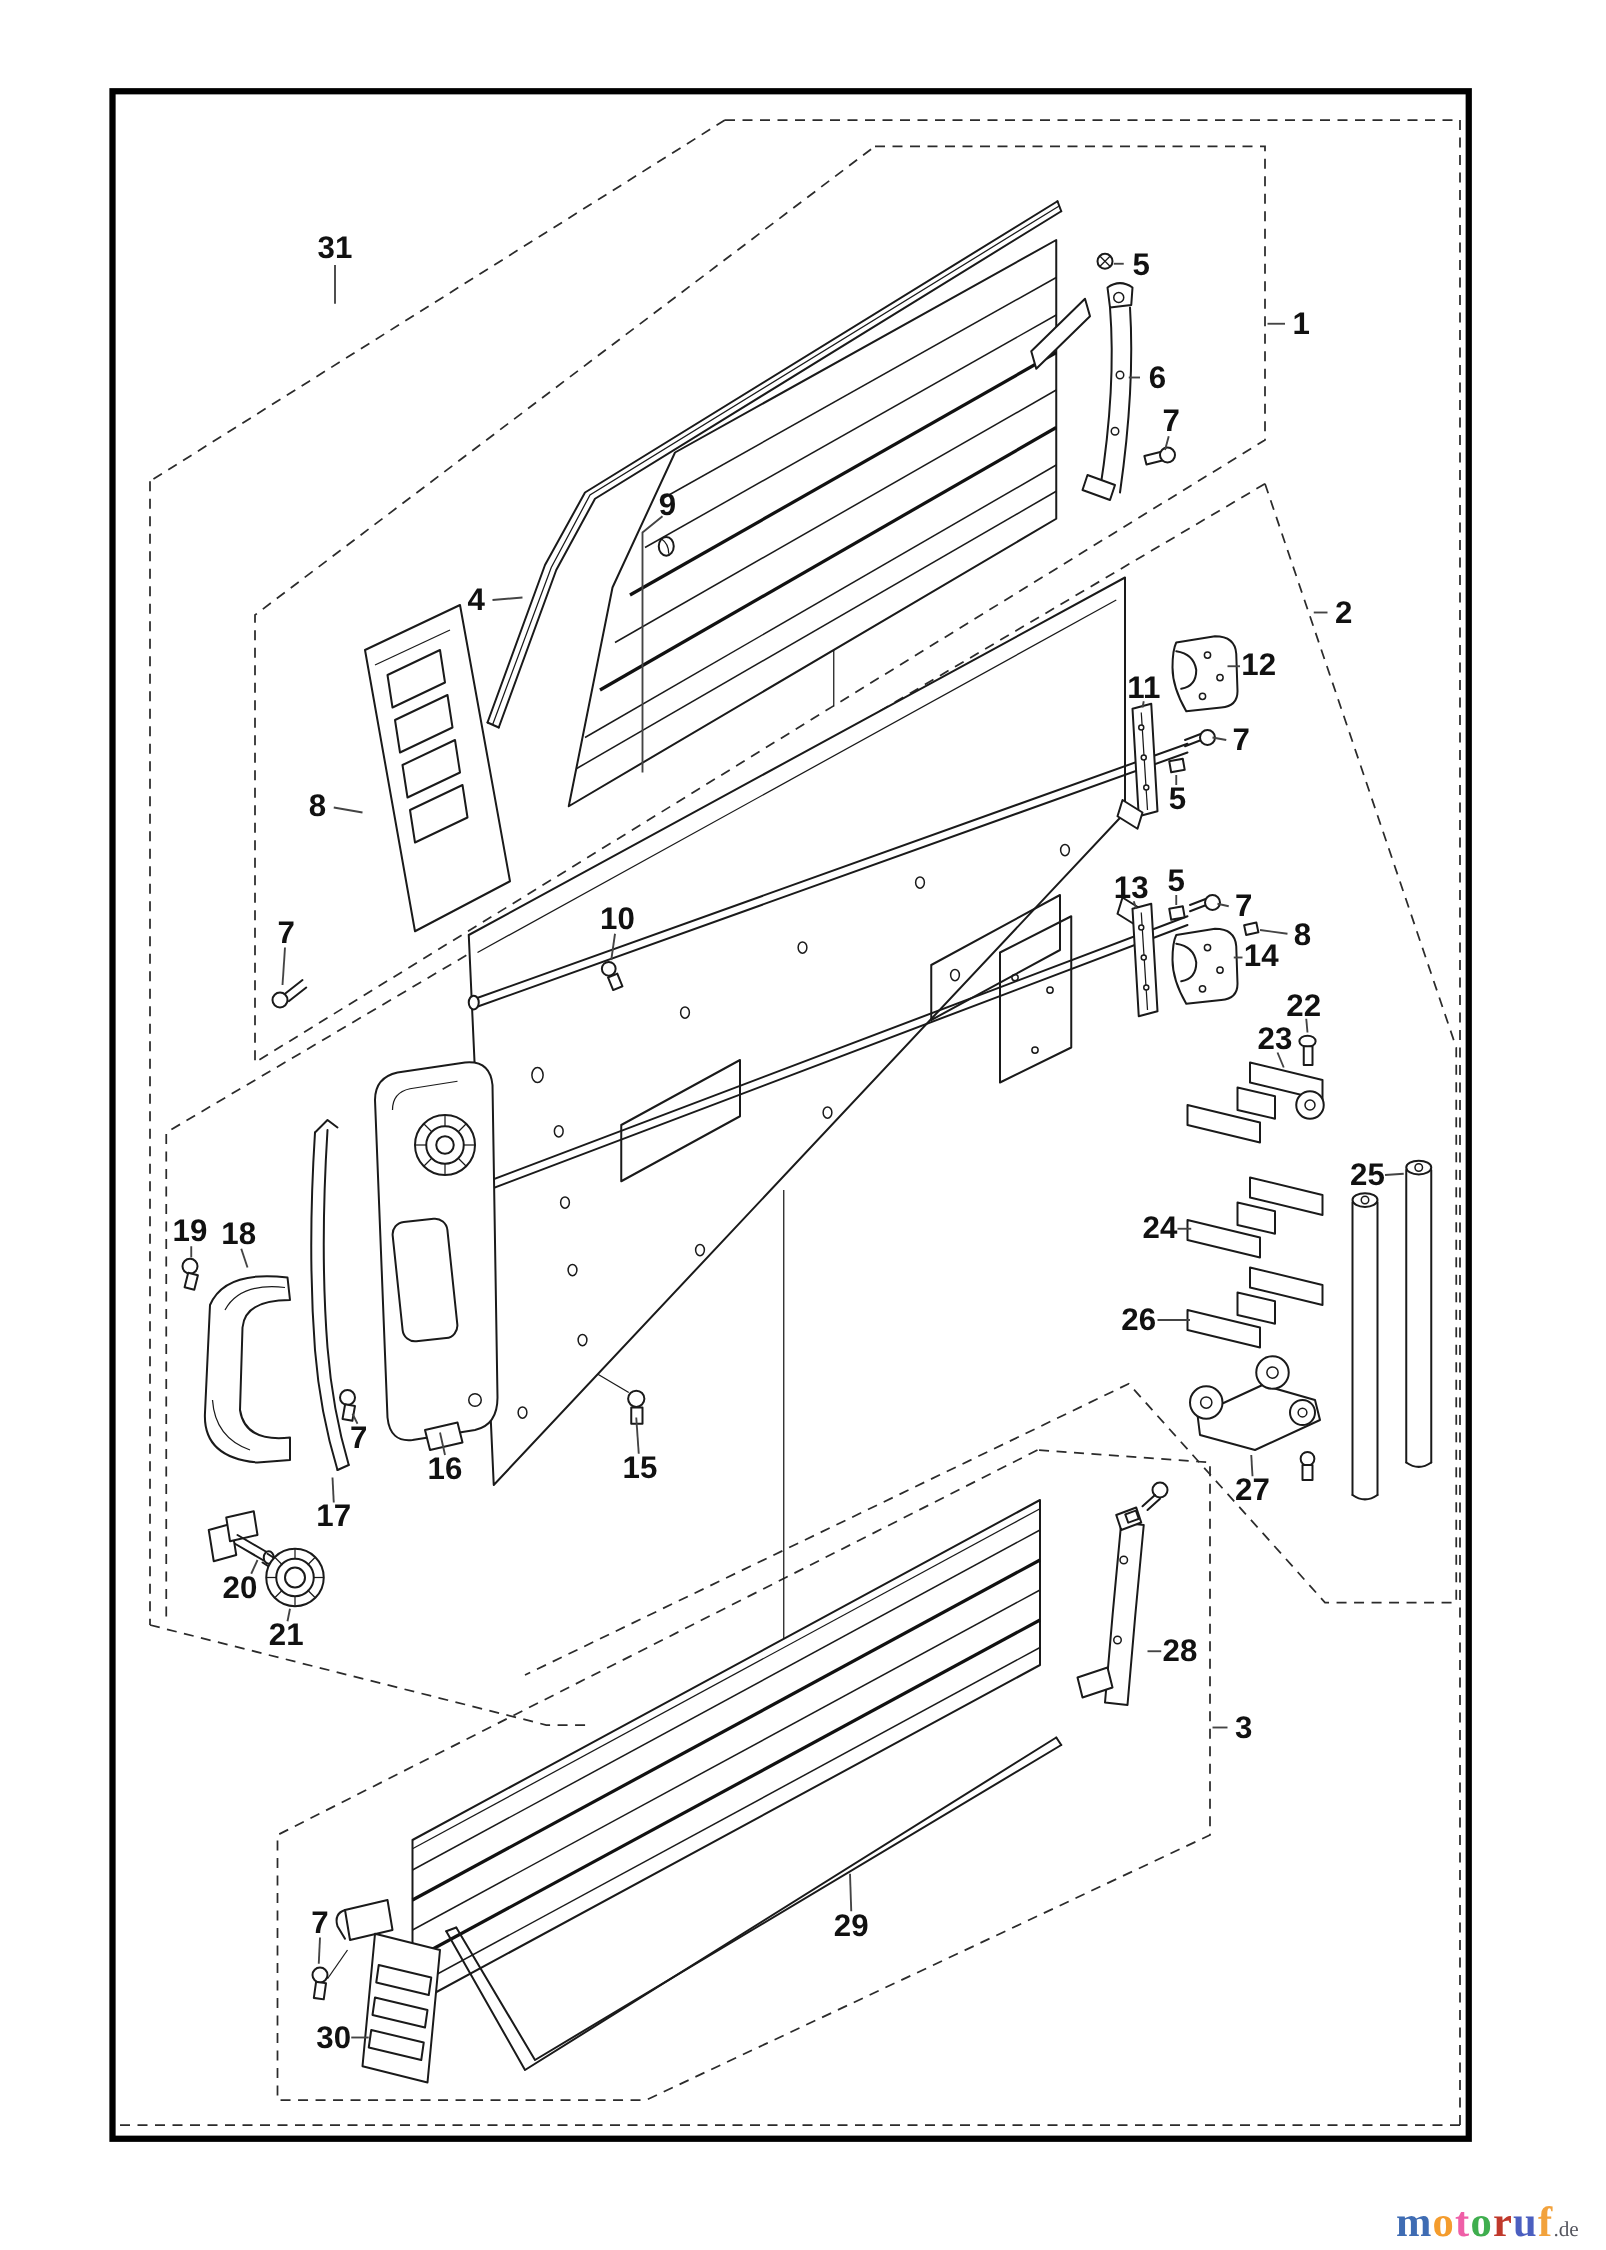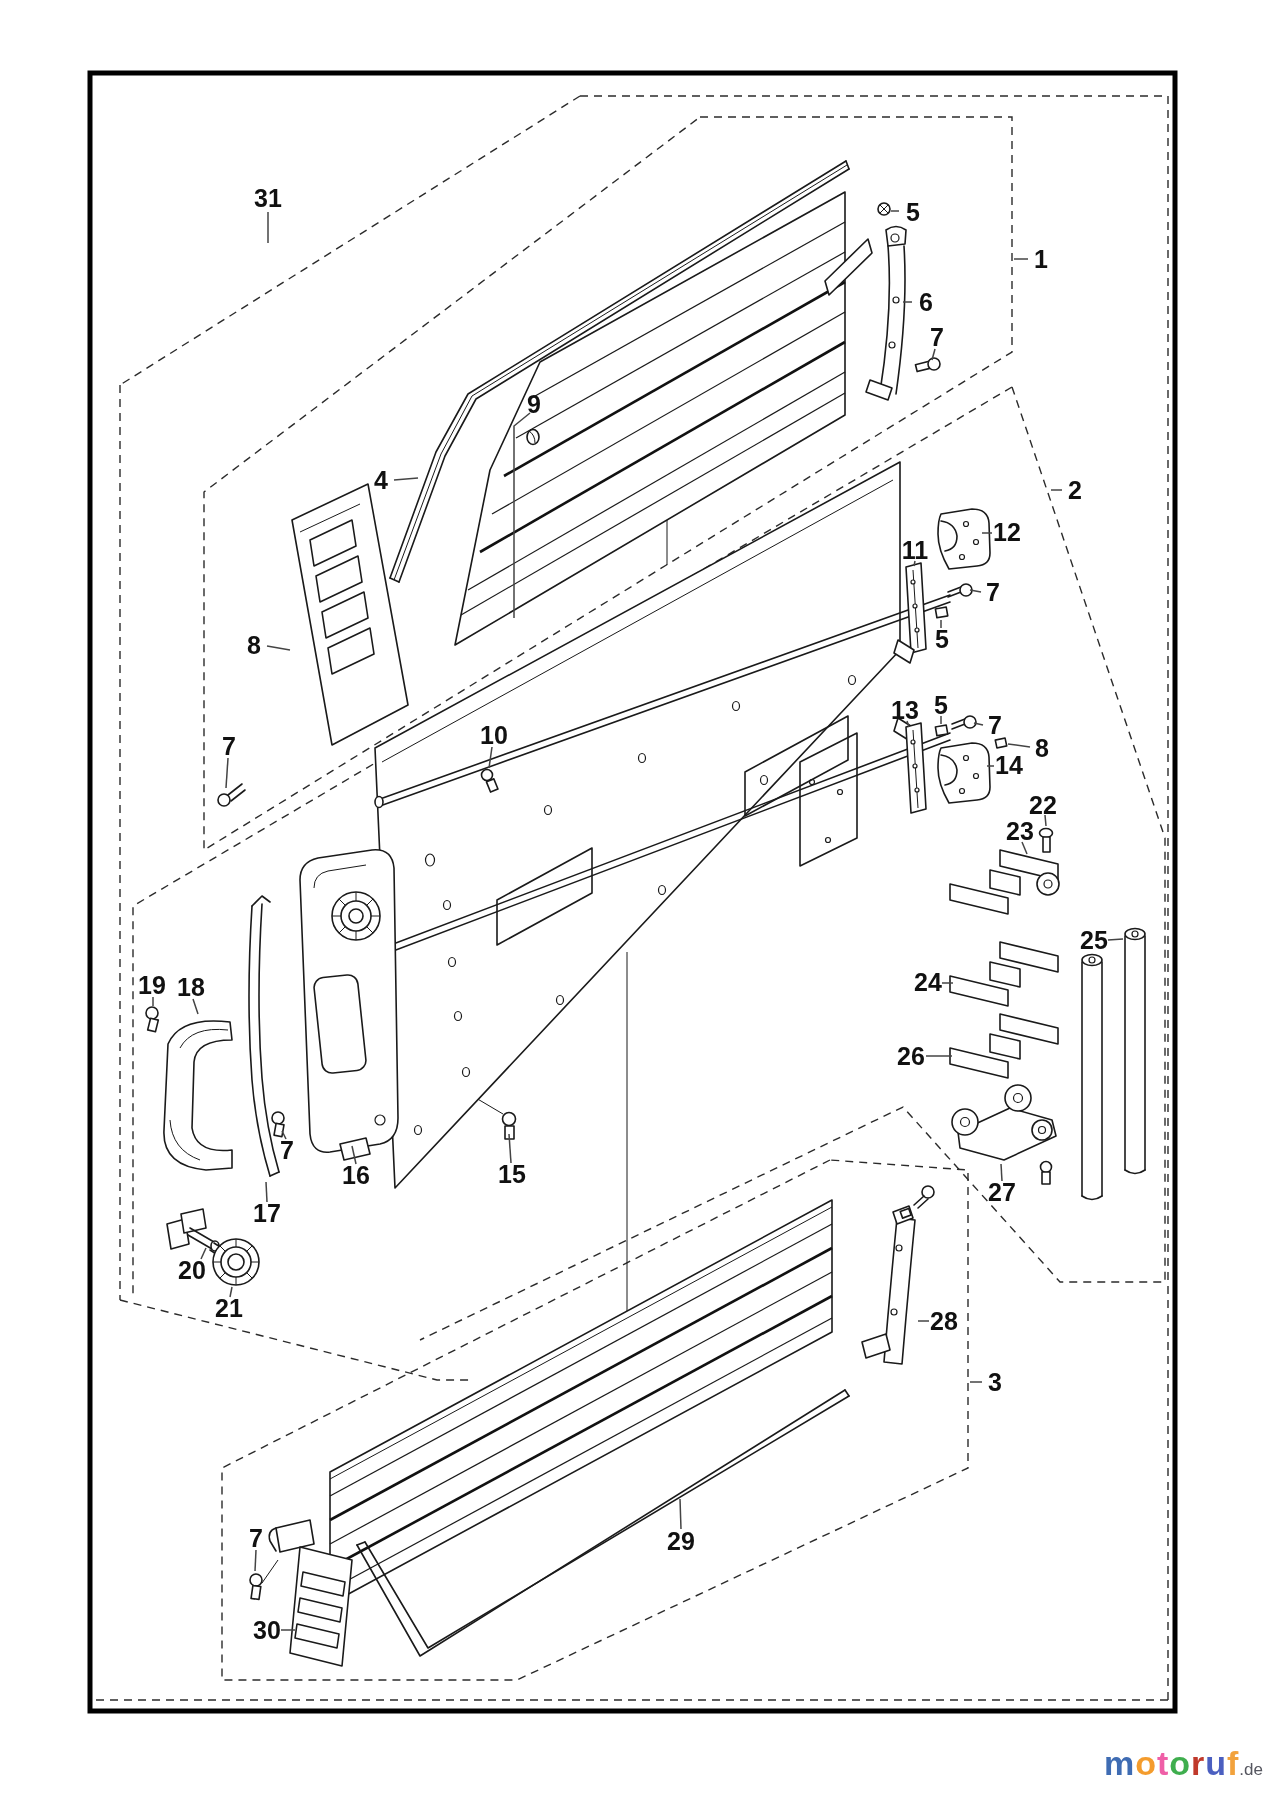--- a/index.html
+++ b/index.html
@@ -10,22 +10,22 @@
   .ln{fill:none;stroke:#1a1a1a;stroke-width:1.6;stroke-linejoin:round;stroke-linecap:round;}
   .lnW{fill:#ffffff;stroke:#1a1a1a;stroke-width:1.6;stroke-linejoin:round;}
   .thin{fill:none;stroke:#1a1a1a;stroke-width:1;}
   .slat{fill:none;stroke:#1a1a1a;stroke-width:1.2;}
   .slatB{fill:none;stroke:#111;stroke-width:2.6;}
   .dash{fill:none;stroke:#2b2b2b;stroke-width:1.4;stroke-dasharray:8 6;}
   .hole{fill:#fff;stroke:#1a1a1a;stroke-width:1.2;}
   .leader{fill:none;stroke:#444;stroke-width:1.5;}
   #labels-layer text{font-family:"Liberation Sans",sans-serif;font-weight:bold;font-size:25px;
         fill:#111;text-anchor:middle;dominant-baseline:central;}
-  #watermark{position:absolute;right:22px;bottom:20px;
-        font-family:Liberation Sans, sans-serif;font-weight:bold;
+  #watermark{position:absolute;right:22px;bottom:4px;
+        font-family:Liberation Serif, serif;font-weight:bold;
         font-size:34px;letter-spacing:1px;line-height:1;}
   #watermark .suffix{font-size:17px;font-weight:normal;letter-spacing:0;}
 </style>
 </head>
 <body>
 
 <div id="stage">
 
 <svg id="art" width="1285" height="1800" viewBox="0 0 1285 1800" xmlns="http://www.w3.org/2000/svg">
 

